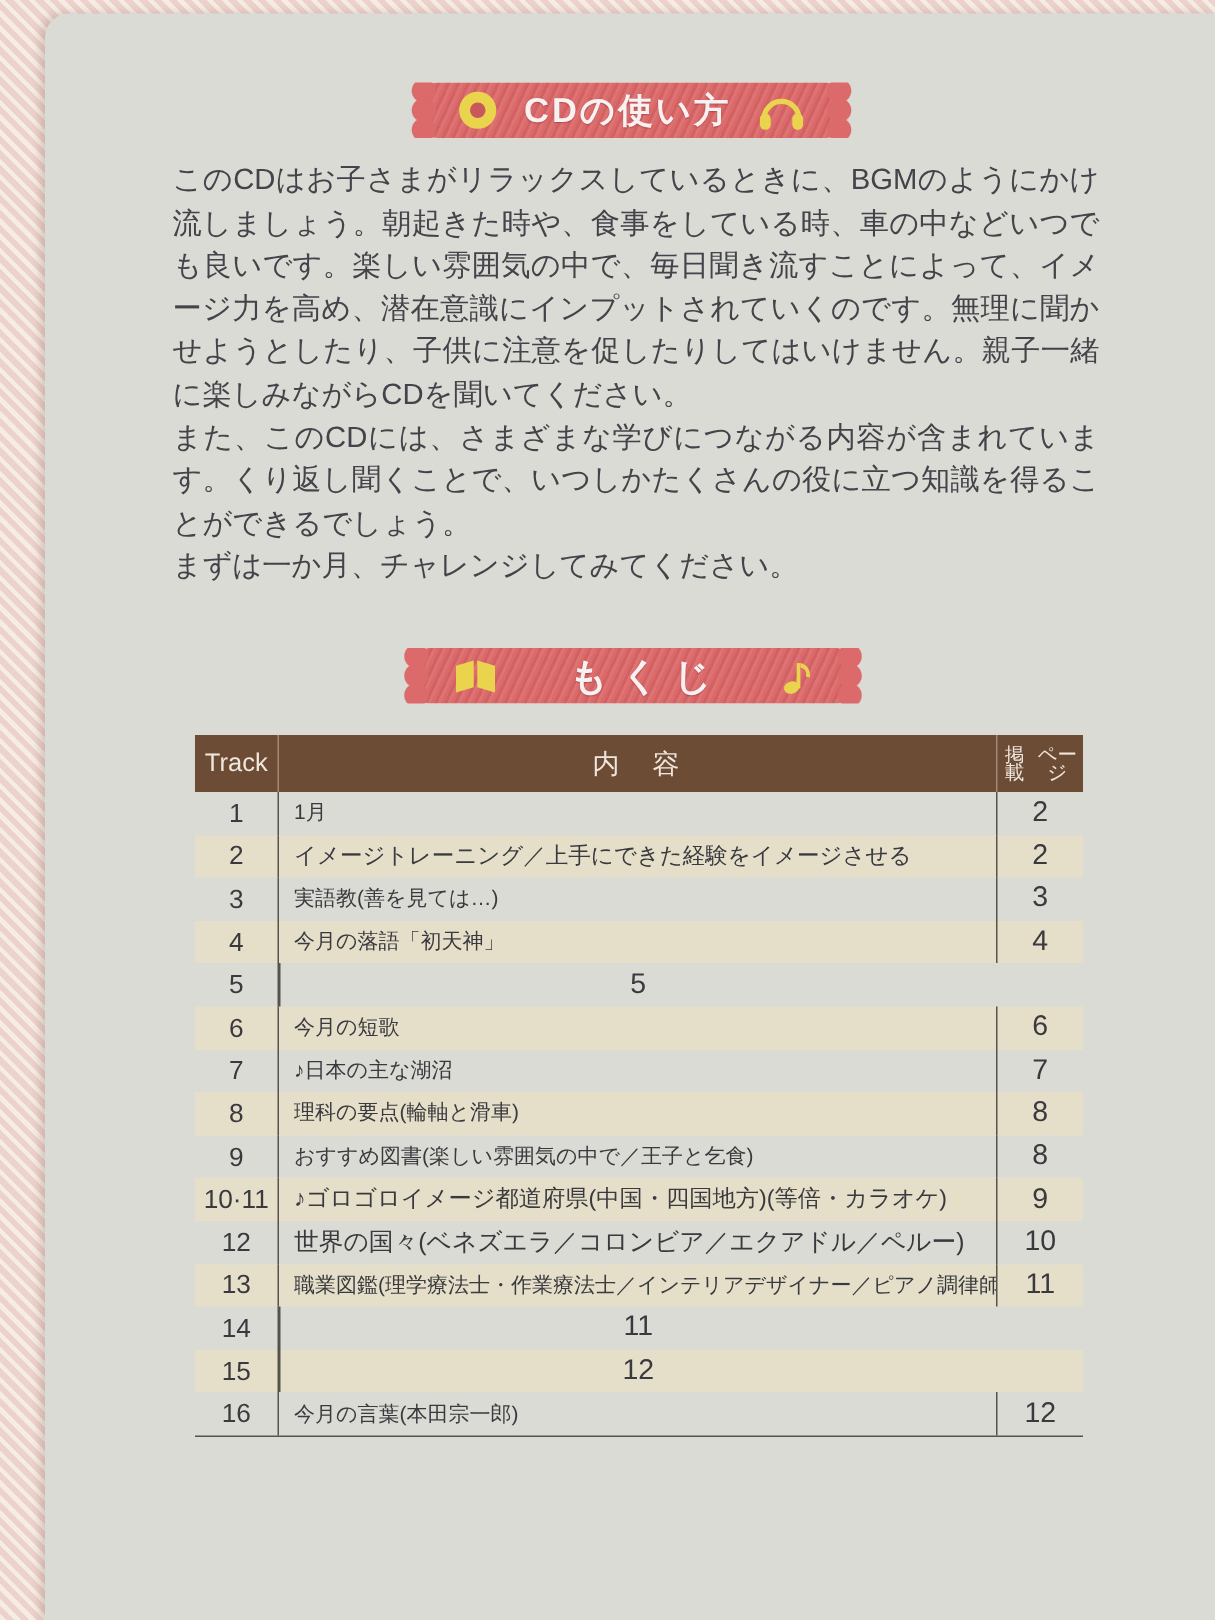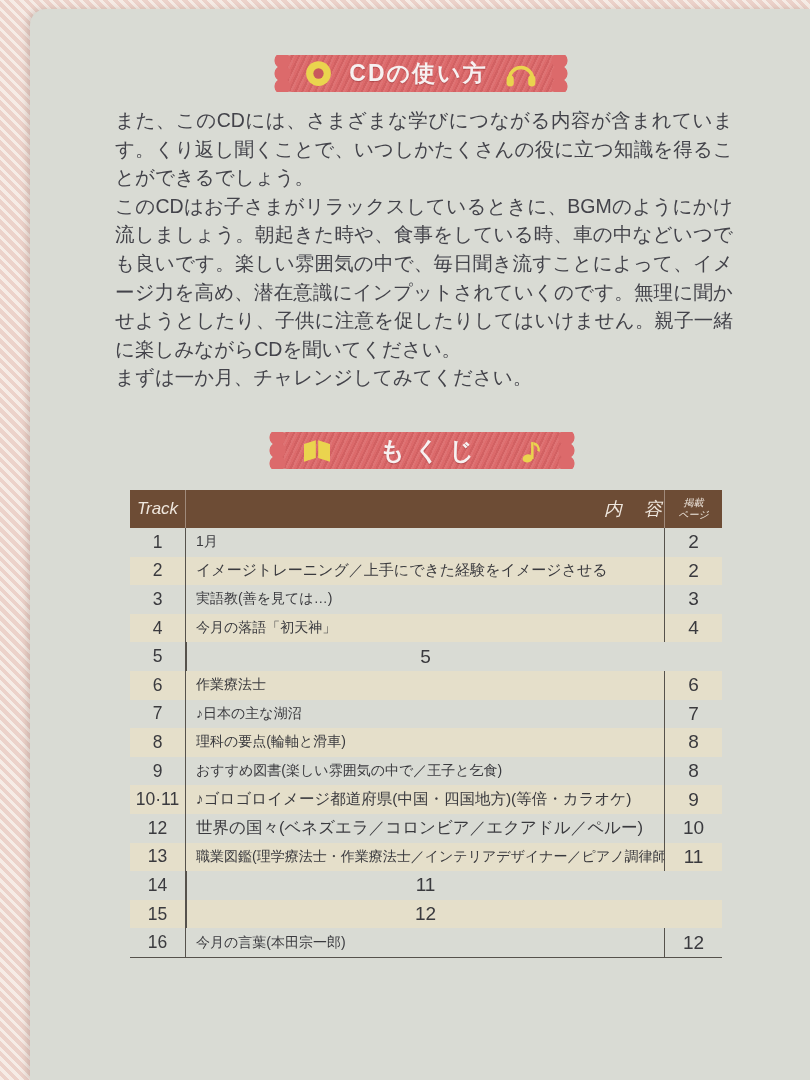--- a/index.html
+++ b/index.html
@@ -48,24 +48,24 @@
   .intro p { margin:0; }
   
   .toc {
     position:absolute; left:100px; top:481px; width:592px;
     border-bottom:1.5px solid #56524c;
   }
   .thead {
     display:grid; grid-template-columns:56px 478px 58px; height:38px;
     background:#6d4c35; color:#efe7de; align-items:center;
   }
-  .thead .h { text-align:right;font-style:italic; }
+  .thead .h { text-align:center; }
   .h-track { font-size:17px; border-right:1px solid rgba(255,255,255,.35); height:100%; display:flex; align-items:center; justify-content:center; }
   .h-content { font-size:18px; letter-spacing:2px; }
-  .h-page { font-size:10px; line-height:12.5px; border-left:1px solid rgba(255,255,255,.35); height:100%; display:flex; flex-direction:column; align-items:center; justify-content:center; }
+  .h-page { font-size:13px; line-height:12.5px; border-left:1px solid rgba(255,255,255,.35); height:100%; display:flex; flex-direction:row; align-items:center; justify-content:center; }
   .trow {
     display:grid; grid-template-columns:56px 478px 58px; height:28.6px;
     color:#3a3a3e; align-items:center;
   }
   .trow.shaded { background:#e5dfca; }
   .c-track { text-align:center; font-size:17.5px; border-right:1px solid #56524c; height:100%; display:flex; align-items:center; justify-content:center; }
   .c-content { font-size:14px; padding-left:10px; white-space:nowrap; overflow:hidden; }
   .c-page { text-align:center; font-size:19px; border-left:1px solid #56524c; height:100%; display:flex; align-items:center; justify-content:center; }
 </style>
 </head>
@@ -85,22 +85,22 @@
       <span>
         <svg width="32" height="28" viewBox="0 0 24 20">
           <path d="M3.2 14 A8.8 8.8 0 0 1 20.8 14" fill="none" stroke="#ead44e" stroke-width="2.6" stroke-linecap="round"></path>
           <rect x="1.2" y="11.2" width="5.4" height="8.2" rx="2.6" fill="#ead44e"></rect>
           <rect x="17.4" y="11.2" width="5.4" height="8.2" rx="2.6" fill="#ead44e"></rect>
         </svg>
       </span>
     </div>
 
     <div class="intro">
+      <p>このCDはお子さまがリラックスしているときに、BGMのようにかけ流しましょう。朝起きた時や、食事をしている時、車の中などいつでも良いです。楽しい雰囲気の中で、毎日聞き流すことによって、イメージ力を高め、潜在意識にインプットされていくのです。無理に聞かせようとしたり、子供に注意を促したりしてはいけません。親子一緒に楽しみながらCDを聞いてください。</p>
       <p>また、このCDには、さまざまな学びにつながる内容が含まれています。くり返し聞くことで、いつしかたくさんの役に立つ知識を得ることができるでしょう。</p>
-      <p>このCDはお子さまがリラックスしているときに、BGMのようにかけ流しましょう。朝起きた時や、食事をしている時、車の中などいつでも良いです。楽しい雰囲気の中で、毎日聞き流すことによって、イメージ力を高め、潜在意識にインプットされていくのです。無理に聞かせようとしたり、子供に注意を促したりしてはいけません。親子一緒に楽しみながらCDを聞いてください。</p>
       <p>まずは一か月、チャレンジしてみてください。</p>
     </div>
 
     <div class="banner" id="banner-toc">
       <span>
         <svg width="34" height="26" viewBox="0 0 28 22">
           <polygon points="13,2 3,5 3,20 13,17" fill="#ead44e"></polygon>
           <polygon points="15,2 25,5 25,20 15,17" fill="#ead44e"></polygon>
         </svg>
       </span>
@@ -148,21 +148,21 @@
     <div class="c-page">4</div>
   </div>
 
   <div class="trow">
     <div class="c-track">5</div>
     <div class="c-page">5</div>
   </div>
 
   <div class="trow shaded">
     <div class="c-track">6</div>
-    <div class="c-content">作業療法士</div>
+    <div class="c-content">今月の短歌</div>
     <div class="c-page">6</div>
   </div>
 
   <div class="trow">
     <div class="c-track">7</div>
     <div class="c-content">♪日本の主な湖沼</div>
     <div class="c-page">7</div>
   </div>
 
   <div class="trow shaded">

